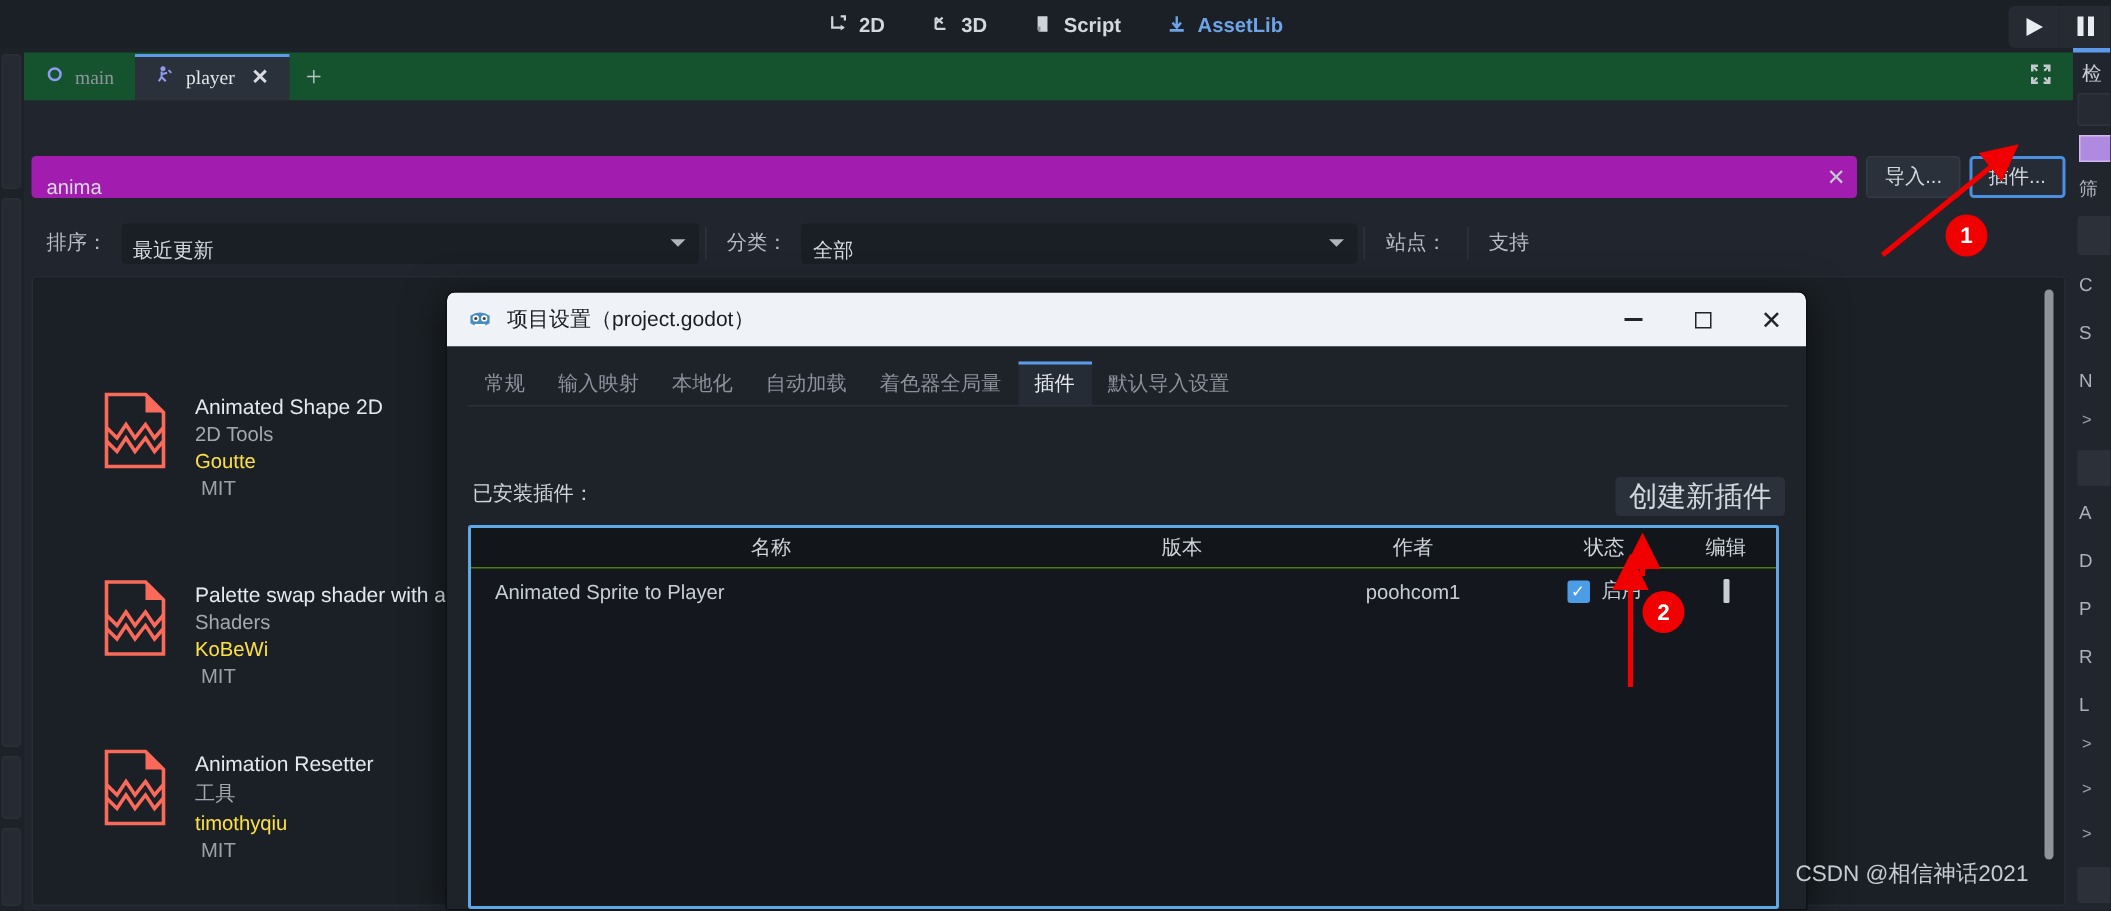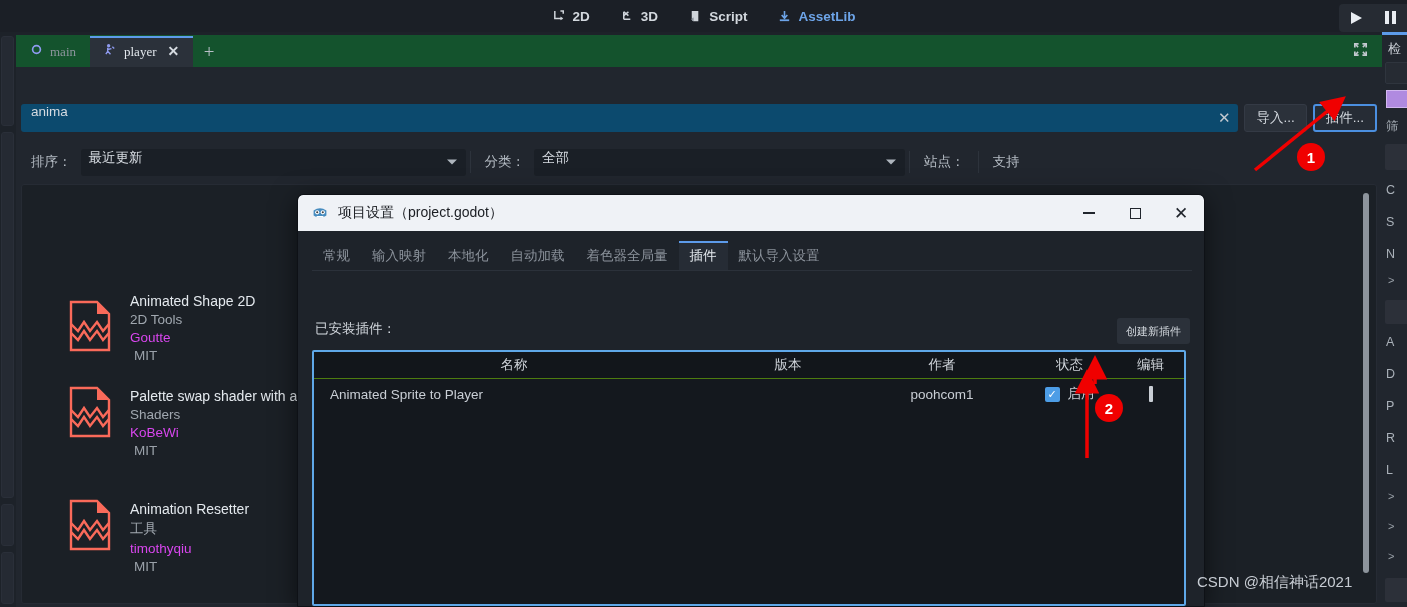--- a/index.html
+++ b/index.html
@@ -101,23 +101,23 @@
   .assetlib {
     position: absolute; left: 16px; top: 35px; width: 1366px; height: 540px;
     background: #21262e;
   }
   .searchrow {
     position: absolute; left: 5px; top: 36px; width: 1356px; height: 30px;
     display: flex; align-items: center; gap: 0;
   }
   .search-input {
     width: 1235px; height: 28px;
-    background: #0c4a6e; border: none; border-radius: 3px;
+    background: #a21caf; border: none; border-radius: 3px;
     color: #d6dbe1; font-size: 13.5px; padding: 0 10px;
-    display: flex; align-items: flex-start; position: relative;
+    display: flex; align-items: flex-end; position: relative;
     font-family: inherit;
   }
   .search-clear {
     position: absolute; right: 8px; top: 0; height: 28px;
     display: flex; align-items: center; color: #c3c9d0; font-size: 15px;
   }
   .btn {
     height: 28px; padding: 0 11px; margin-left: 6px;
     background: #2b313a; border: 1px solid #343a45; border-radius: 3px;
     display: flex; align-items: center; justify-content: center;
@@ -125,21 +125,21 @@
   }
   .btn.focus { border: 2px solid #4b8fe0; background: #262c35; }
 
   .filterrow {
     position: absolute; left: 5px; top: 80px; width: 1356px; height: 30px;
     display: flex; align-items: center;
   }
   .flabel { font-size: 13.5px; color: #b5bcc4; padding: 0 9px 0 10px; white-space: nowrap; }
   .fselect {
     height: 27px; background: #1a1f26; border-radius: 3px;
-    display: flex; align-items: flex-start; padding: 0 8px;
+    display: flex; align-items: flex-end; padding: 0 8px;
     color: #d6dbe1; font-size: 13.5px; position: relative;
   }
   .fselect .chev {
     position: absolute; right: 9px; top: 50%; transform: translateY(-50%);
     width: 0; height: 0;
     border-left: 5px solid transparent; border-right: 5px solid transparent;
     border-top: 5px solid #aeb5bd;
   }
   .vsep { width: 1px; height: 22px; background: #2d333c; margin: 0 4px; }
 
@@ -150,21 +150,21 @@
     overflow: hidden;
   }
   .asset {
     position: absolute; left: 14px; width: 480px; height: 106px;
     display: flex; gap: 16px; align-items: flex-start; padding-top: 10px;
   }
   .asset-ico { width: 46px; height: 54px; flex: none; margin-left: 32px; }
   .asset-txt { display: flex; flex-direction: column; gap: 3px; padding-top: 2px; }
   .a-title { font-size: 14px; color: #e4e9ee; }
   .a-cat { font-size: 13.5px; color: #a1a8b0; }
-  .a-auth { font-size: 13.5px; color: #d946ef; }
+  .a-auth { font-size: 13.5px; color: #fde047; }
   .a-lic { font-size: 13.5px; color: #9aa1a9; padding-left: 4px; }
 
   .vscroll {
     position: absolute; right: 7px; top: 8px; width: 6px; height: 396px;
     background: transparent;
   }
   .vscroll .thumb {
     position: absolute; left: 0; top: 0; width: 6px; height: 380px;
     background: #8d949c; border-radius: 3px;
   }
@@ -247,21 +247,21 @@
   }
   .installed-label {
     position: absolute; left: 17px; top: 285px; font-size: 13.5px; color: #d0d5db;
     white-space: nowrap;
   }
   .create-btn {
     position: absolute; right: 14px; top: 87px;
     height: 26px; padding: 0 9px;
     background: #2b313a; border-radius: 3px;
     display: flex; align-items: center;
-    font-size: 11px; color: #d3d8de; white-space: nowrap;
+    font-size: 19px; color: #d3d8de; white-space: nowrap;
   }
   .plug-table {
     position: absolute; left: 14px; top: 119px; width: 874px; height: 256px;
     background: #14181e; border: 2px solid #5fa8e8; border-radius: 2px;
     overflow: hidden;
   }
   .pt-head {
     display: flex; height: 27px; background: #12161b;
     border-bottom: 1px solid #4d7c0f;
   }
@@ -431,21 +431,21 @@
           <span class="chev"></span>
         </div>
         <div class="vsep"></div>
         <span class="flabel">站点：</span>
         <div class="vsep"></div>
         <span class="flabel">支持</span>
       </div>
 
       <div class="results">
 
-        <div class="asset" style="top:84px;align-items:center;">
+        <div class="asset" style="top:66px;">
           <span class="asset-ico">
             <svg viewBox="0 0 44 52" width="44" height="52">
               <path d="M3 2 L29 2 L41 14 L41 50 L3 50 Z" fill="none" stroke="#fa6a5a" stroke-width="2.4"></path>
               <path d="M29 2 L41 14 L29 14 Z" fill="#fa6a5a"></path>
               <path d="M3 24 L10 31 L16 22 L22 31 L29 22 L35 31 L41 24" fill="none" stroke="#fa6a5a" stroke-width="2.4"></path>
               <path d="M3 33 L10 40 L16 31 L22 40 L29 31 L35 40 L41 33" fill="none" stroke="#fa6a5a" stroke-width="2.4"></path>
             </svg>
           </span>
           <span class="asset-txt">
             <span class="a-title">Animated Shape 2D</span>

